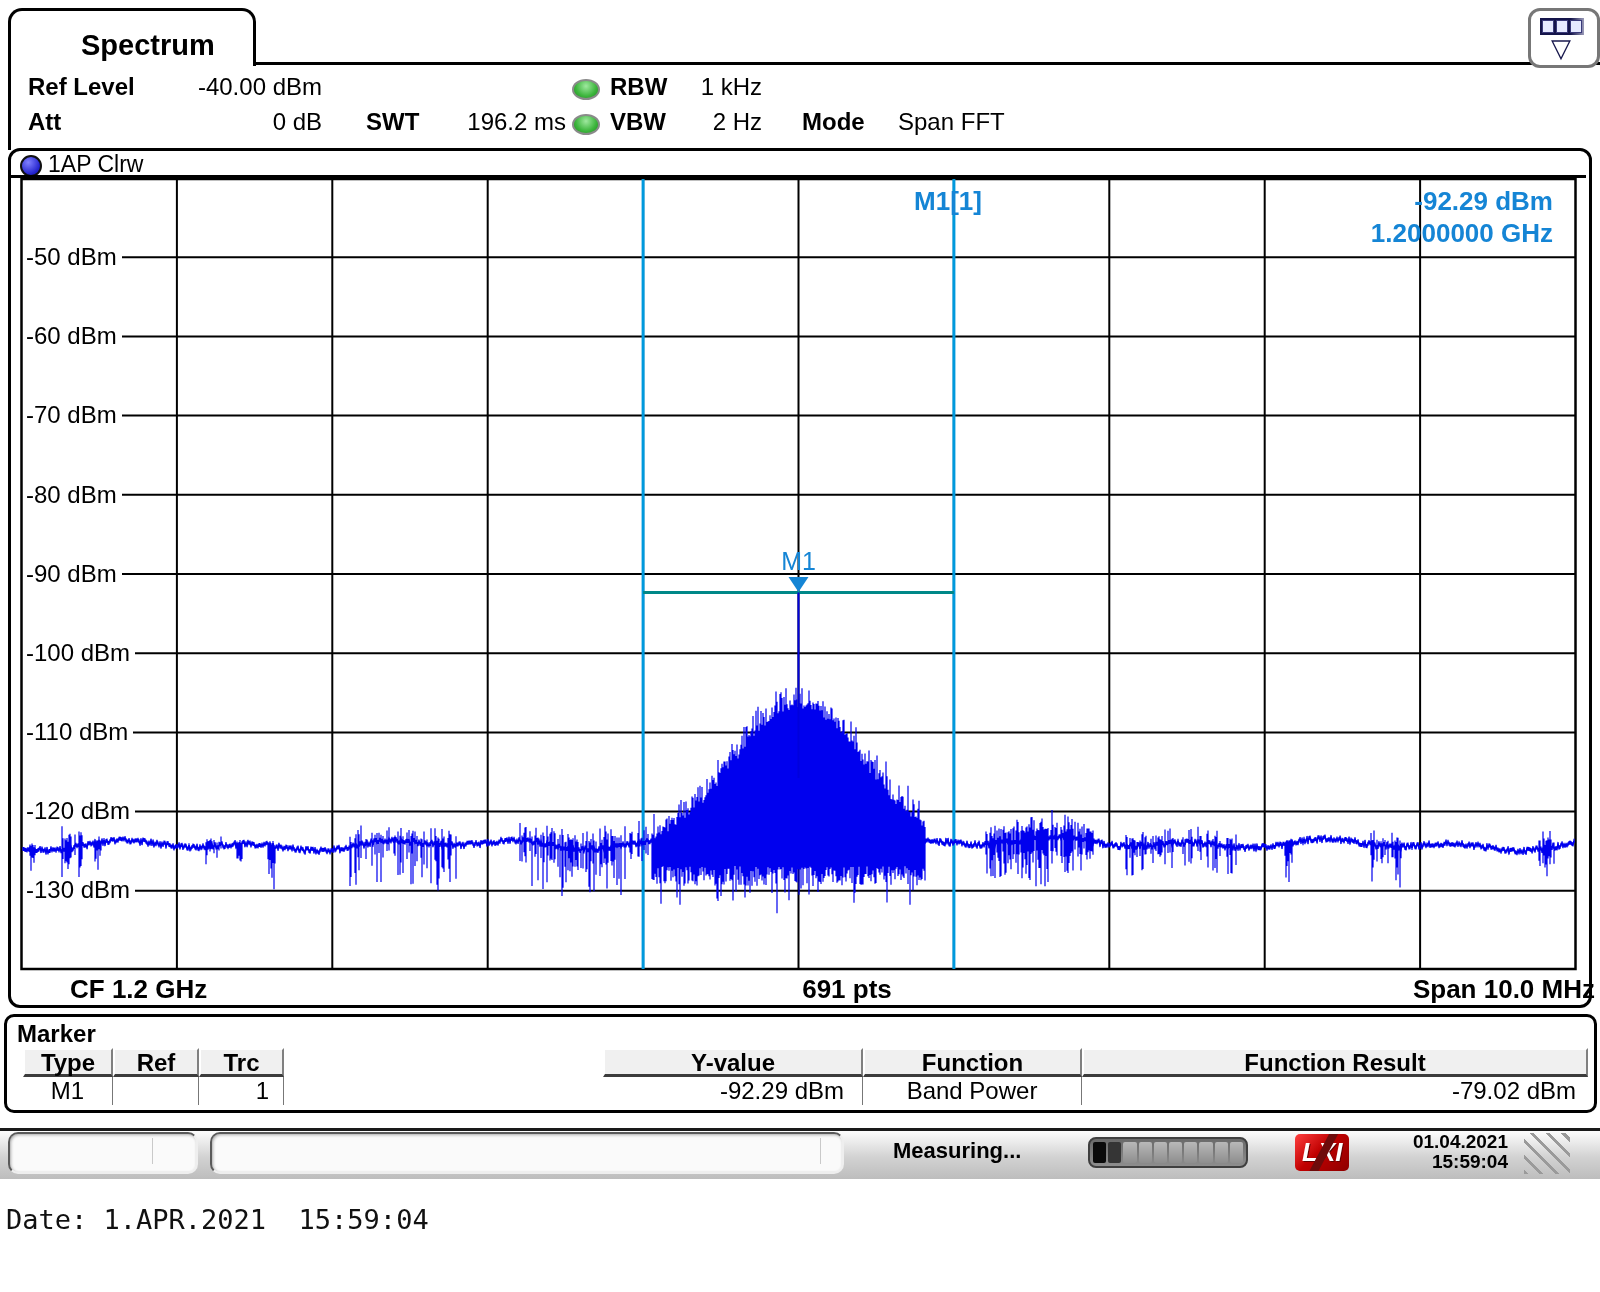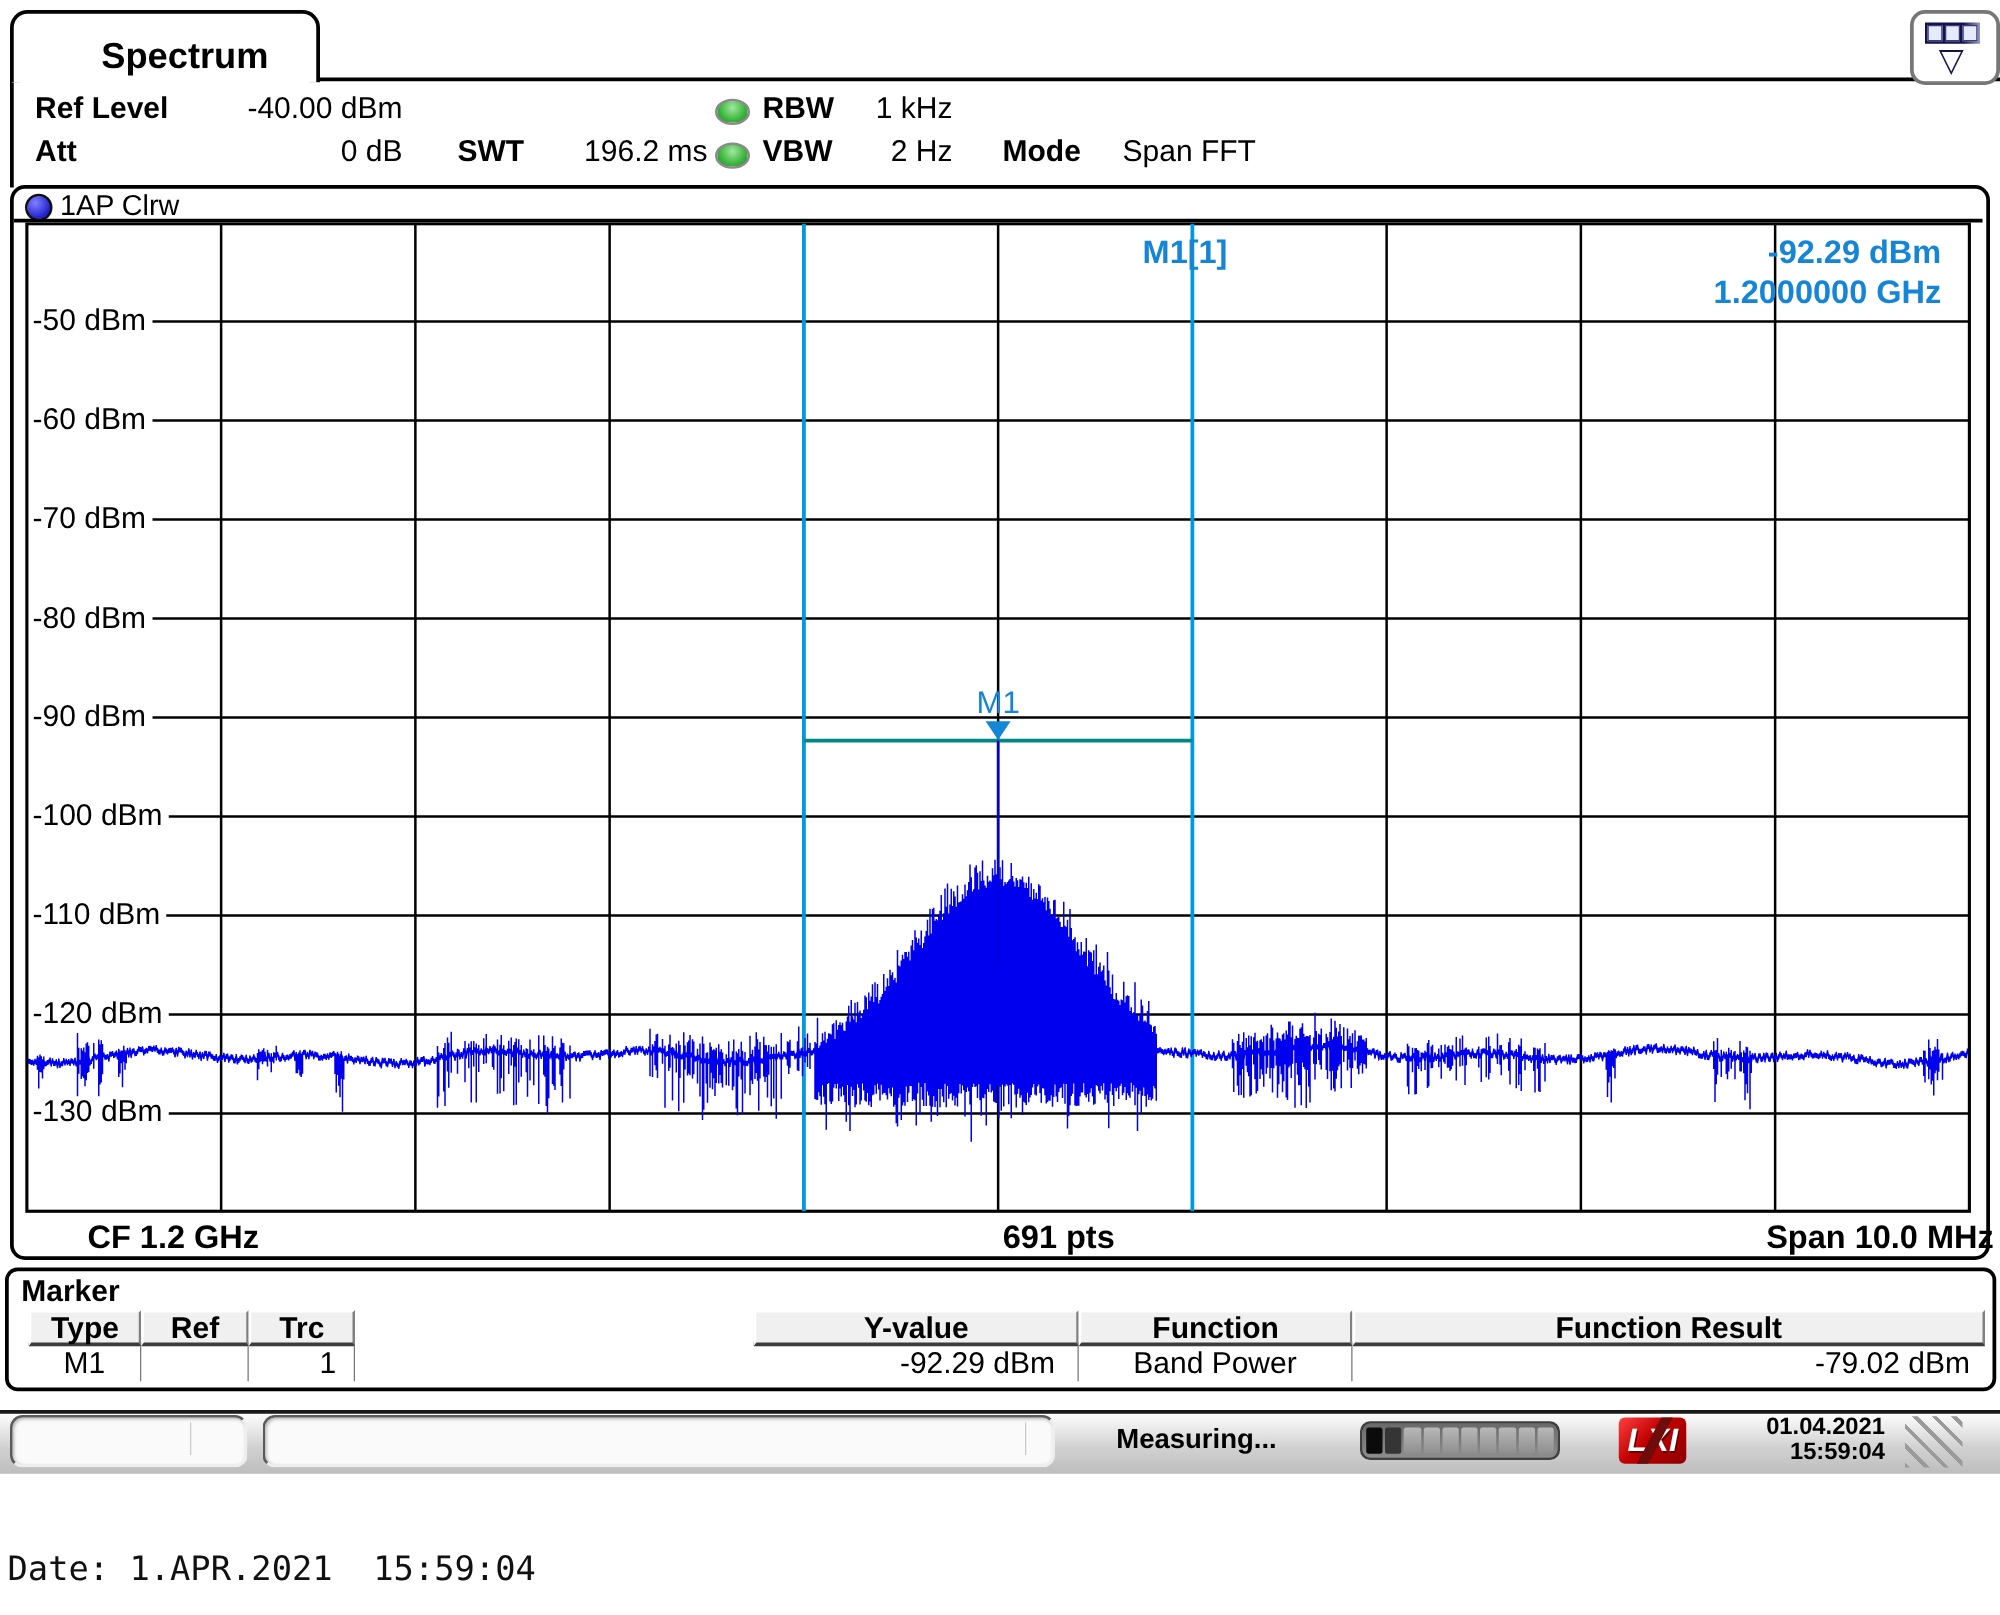--- a/index.html
+++ b/index.html
@@ -60,21 +60,21 @@
   .lxi{left:1295px;top:1134px;width:54px;height:37px;border-radius:5px;overflow:hidden;
        background:linear-gradient(135deg,#ff4040,#c00000 45%,#8d0000);}
   .lxi span{position:absolute;left:7px;top:3px;font-size:26px;font-weight:900;font-style:italic;
             color:#fff;text-shadow:1px 1px 0 #600;}
   .lxi i{position:absolute;left:24px;top:-6px;width:8px;height:52px;background:#6e0b0b;
          transform:rotate(28deg);}
   .sdate{left:1340px;width:168px;text-align:right;font-size:19px;font-weight:bold;line-height:20px;}
   .grip{left:1524px;top:1133px;width:46px;height:41px;
         background:repeating-linear-gradient(45deg,#9a9a9a 0 3px,transparent 3px 11px);}
 
-  .footer{left:6px;top:1204px;font-family:"DejaVu Sans Mono",monospace;font-size:27px;white-space:pre;color:#111;margin-top:36px;}
+  .footer{left:6px;top:1204px;font-family:"DejaVu Sans Mono",monospace;font-size:27px;white-space:pre;color:#111;}
 </style>
 </head>
 <body>
 
 <div class="abs tab">
   <div class="abs tab-title">Spectrum</div>
 </div>
 <div class="abs topline"></div>
 <div class="abs leftline"></div>
 

